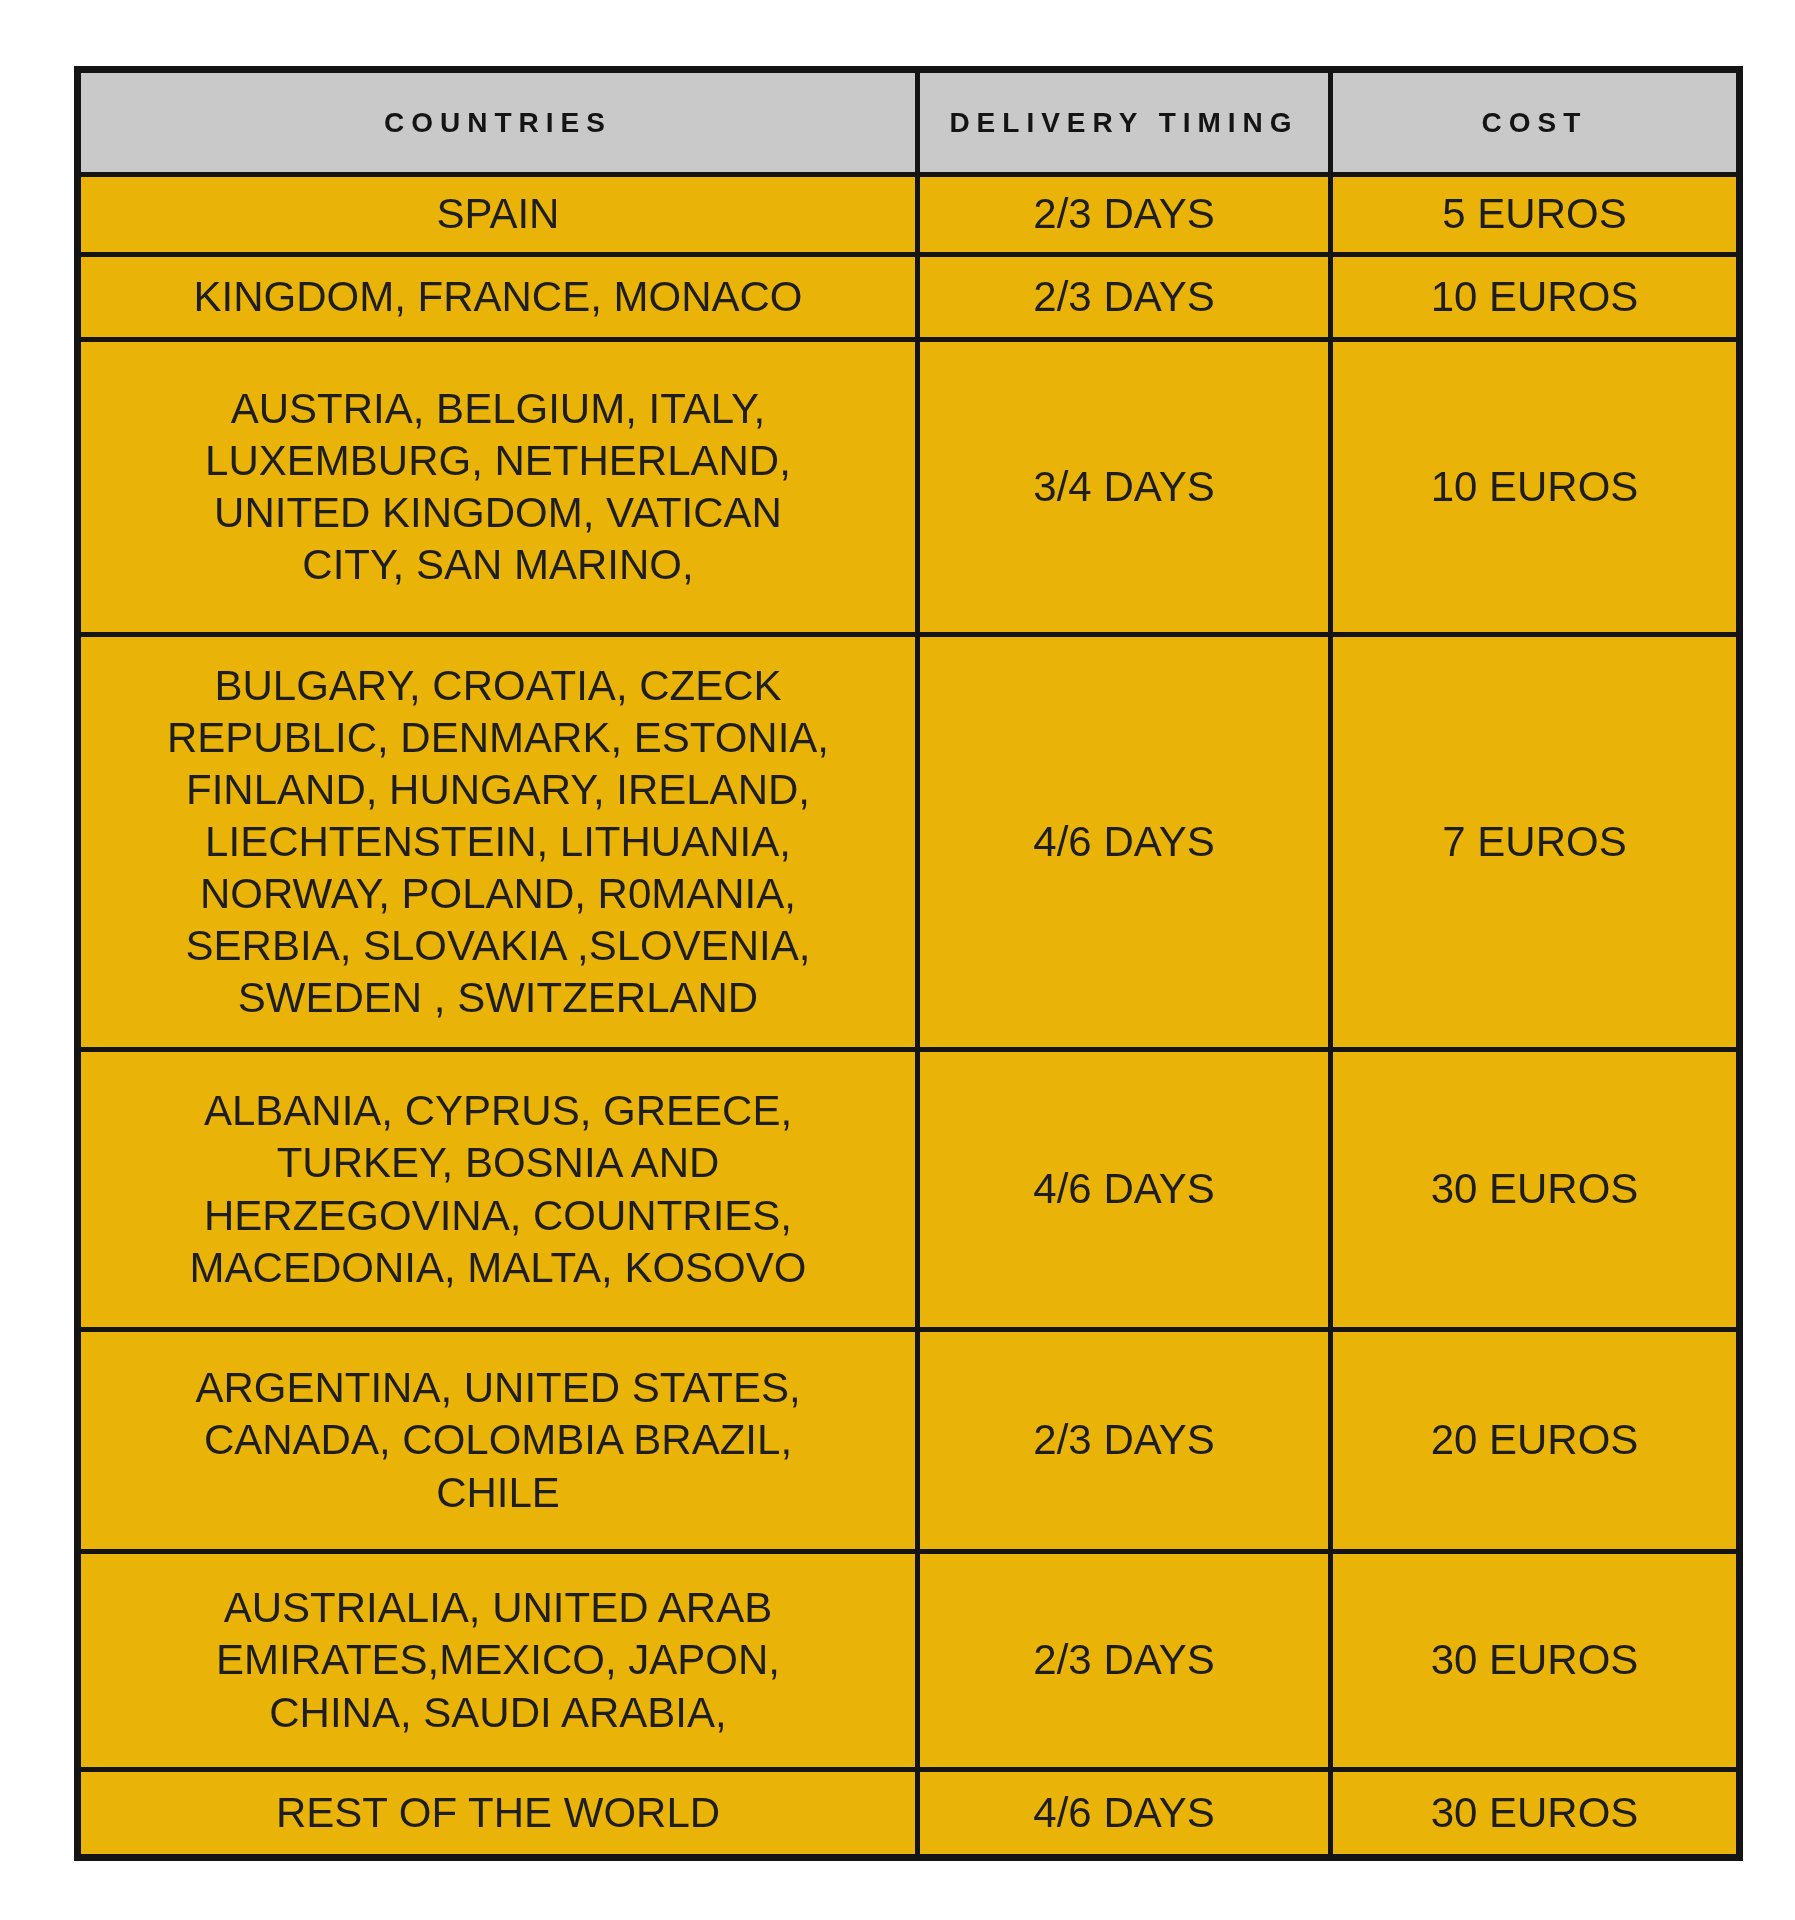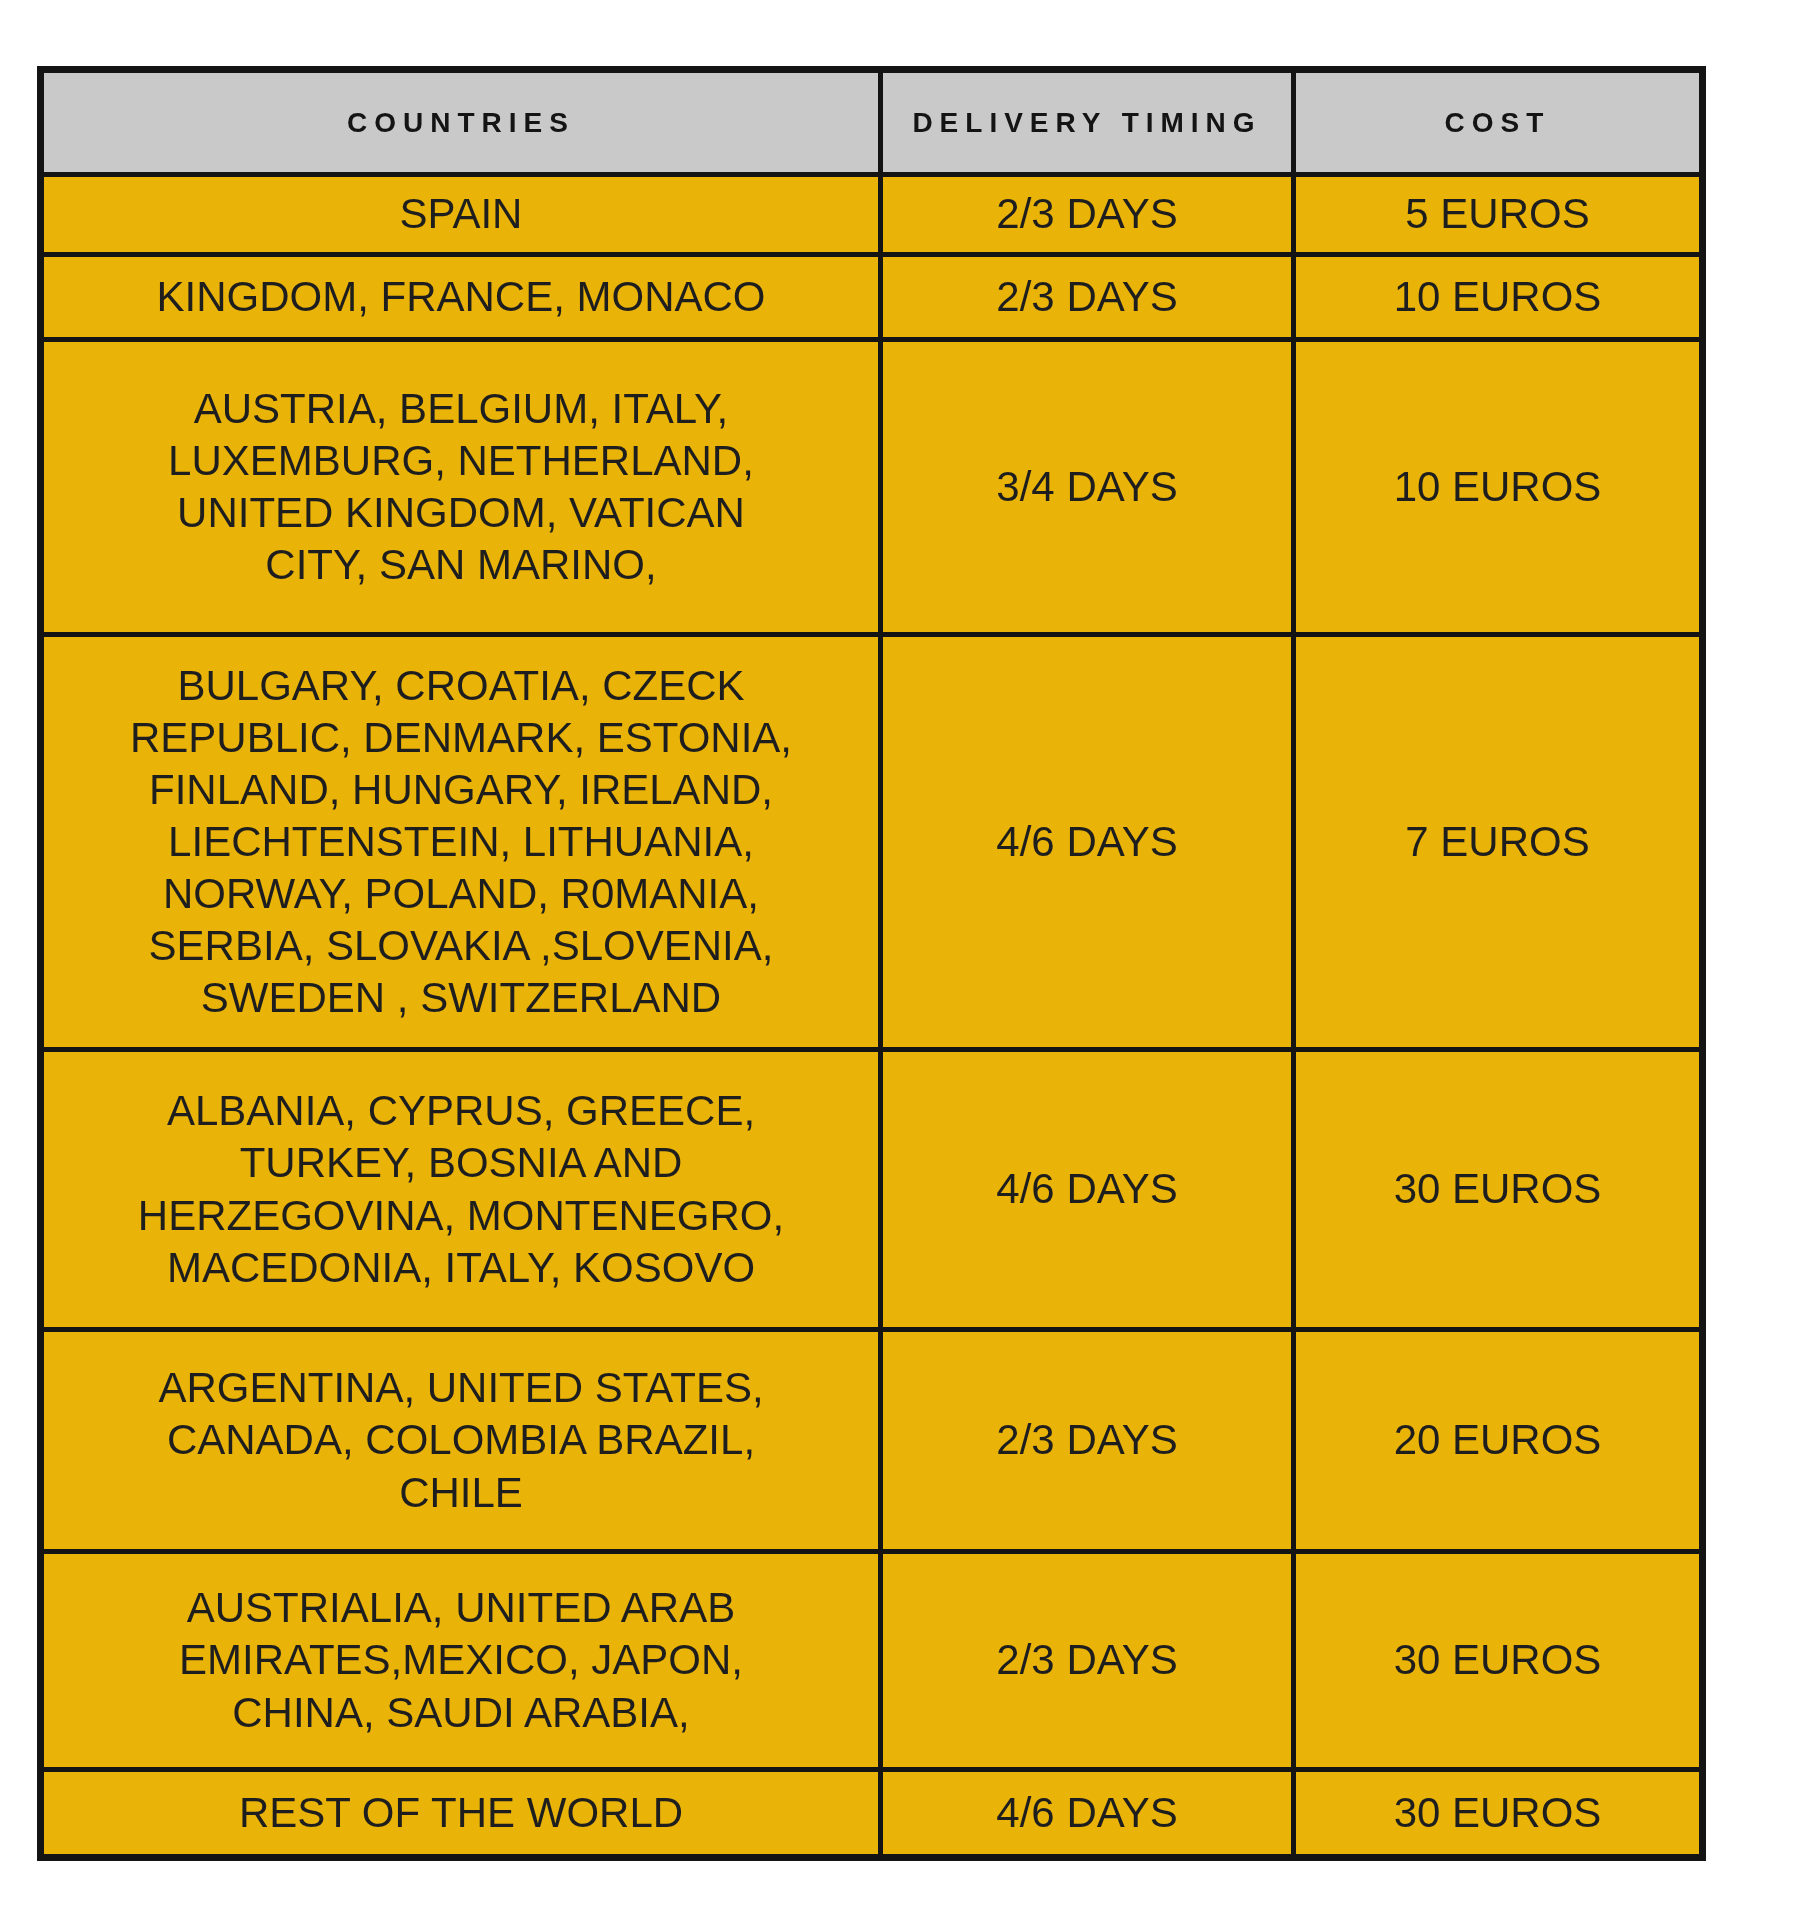--- a/index.html
+++ b/index.html
@@ -12,21 +12,21 @@
   *{box-sizing:border-box;margin:0;padding:0;}
   html,body{background:var(--page-bg);}
   body{
     width:1795px;
     height:1920px;
     font-family:"Liberation Sans","DejaVu Sans",sans-serif;
     color:var(--text);
   }
   .table-wrap{
     padding-top:66px;
-    padding-left:37px;
+    padding-left:74px;
   }
   table.shipping{
     border-collapse:collapse;
     table-layout:fixed;
     width:1662px;
     border:7px solid var(--border);
   }
   col.c-countries{width:840px;}
   col.c-timing{width:413px;}
   col.c-cost{width:409px;}
@@ -94,21 +94,21 @@
         <td class="countries-cell">AUSTRIA, BELGIUM, ITALY, LUXEMBURG, NETHERLAND, UNITED KINGDOM, VATICAN CITY, SAN MARINO,</td>
         <td class="timing-cell">3/4 DAYS</td>
         <td class="cost-cell">10 EUROS</td>
       </tr>
       <tr class="r4">
         <td class="countries-cell">BULGARY, CROATIA, CZECK REPUBLIC, DENMARK, ESTONIA, FINLAND, HUNGARY, IRELAND, LIECHTENSTEIN, LITHUANIA, NORWAY, POLAND, R0MANIA, SERBIA, SLOVAKIA ,SLOVENIA, SWEDEN , SWITZERLAND</td>
         <td class="timing-cell">4/6 DAYS</td>
         <td class="cost-cell">7 EUROS</td>
       </tr>
       <tr class="r5">
-        <td class="countries-cell">ALBANIA, CYPRUS, GREECE, TURKEY, BOSNIA AND HERZEGOVINA, MONTENEGRO, MACEDONIA, ITALY, KOSOVO</td>
+        <td class="countries-cell">ALBANIA, CYPRUS, GREECE, TURKEY, BOSNIA AND HERZEGOVINA, COUNTRIES, MACEDONIA, MALTA, KOSOVO</td>
         <td class="timing-cell">4/6 DAYS</td>
         <td class="cost-cell">30 EUROS</td>
       </tr>
       <tr class="r6">
         <td class="countries-cell">ARGENTINA, UNITED STATES, CANADA, COLOMBIA BRAZIL, CHILE</td>
         <td class="timing-cell">2/3 DAYS</td>
         <td class="cost-cell">20 EUROS</td>
       </tr>
       <tr class="r7">
         <td class="countries-cell">AUSTRIALIA, UNITED ARAB EMIRATES,MEXICO, JAPON, CHINA, SAUDI ARABIA,</td>

